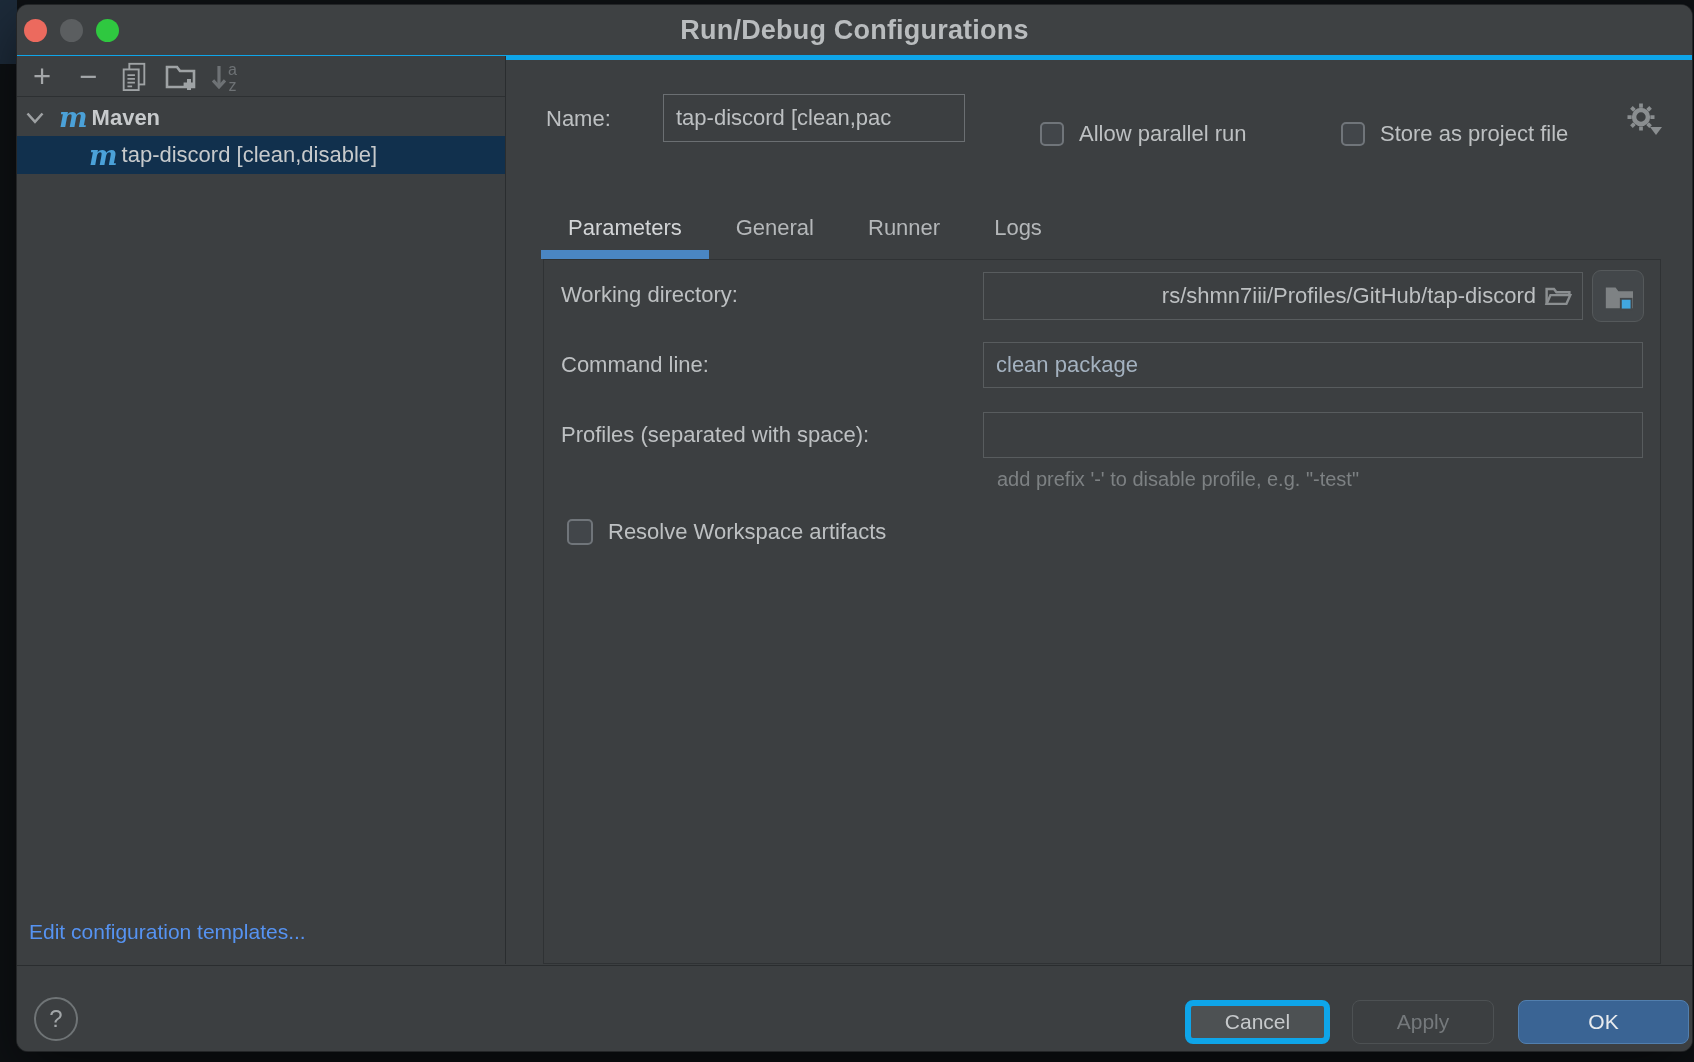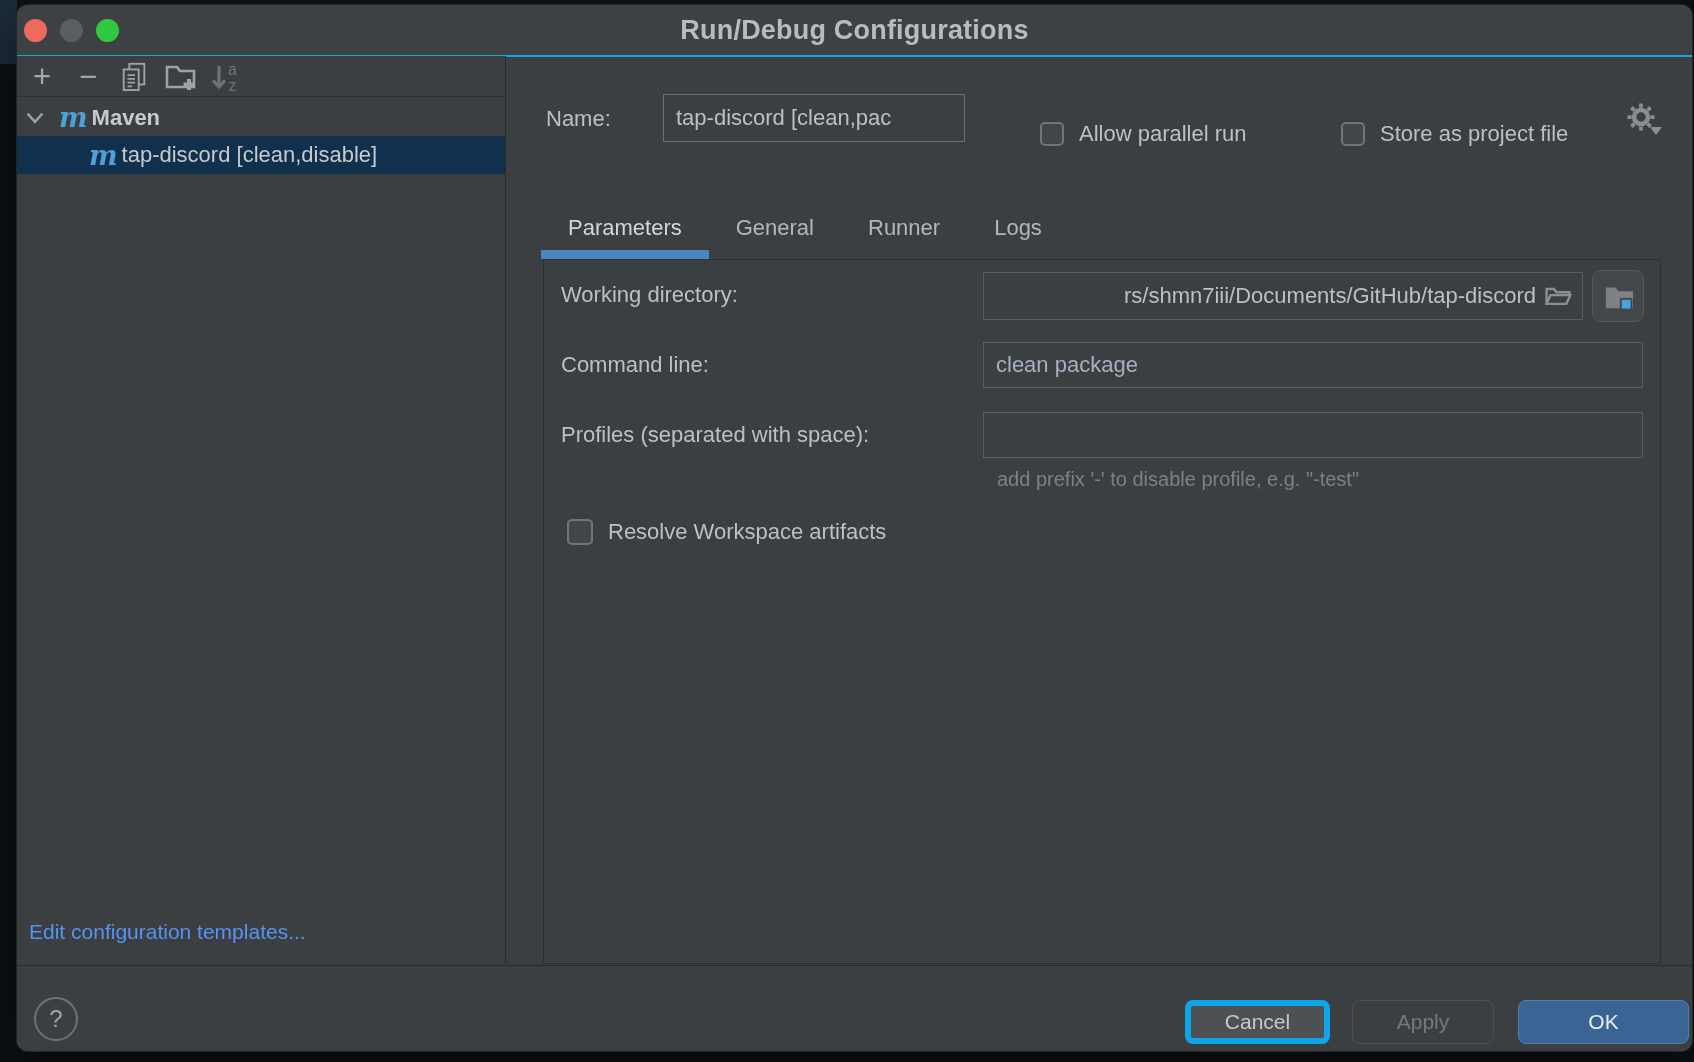--- a/index.html
+++ b/index.html
@@ -5,21 +5,21 @@
   html,body{margin:0;padding:0;background:#0e1114;}
   .stage{position:relative;width:1694px;height:1062px;overflow:hidden;
          font-family:"Liberation Sans",sans-serif;background:#0e1114;}
   .abs{position:absolute;}
   .bg-accent{left:0;top:0;width:17px;height:64px;background:#1d2b3a;}
 
   .window{left:17px;top:5px;width:1675px;height:1046px;background:#3c3f41;
           border-radius:11px;overflow:hidden;box-shadow:0 0 0 1px #232527,0 20px 60px rgba(0,0,0,.55);}
 
   
-  .titlebar{left:0;top:0;width:100%;height:50px;background:#3e4143;border-bottom:2px solid #0ea5e9;}
+  .titlebar{left:0;top:0;width:100%;height:50px;background:#3e4143;border-bottom:5px solid #0ea5e9;}
   .tl{width:23px;height:23px;border-radius:50%;top:14px;}
   .title{left:0;top:0;width:100%;height:50px;display:flex;align-items:center;justify-content:center;
          color:#b9bcbe;font-size:27px;font-weight:bold;letter-spacing:.2px;}
 
   
   .sidebar{left:0;top:51px;width:488px;height:908px;border-right:1px solid #2a2d2f;background:#3c3f41;}
   .side-toolbar{left:0;top:0;width:100%;height:41px;border-bottom:1px solid #2d3032;
                 display:flex;align-items:center;padding-left:2px;box-sizing:border-box;}
   .tb-btn{width:46px;height:36px;display:flex;align-items:center;justify-content:center;}
   .glyph{color:#a4a7a9;font-size:31px;line-height:1;font-weight:400;}
@@ -184,21 +184,21 @@
         <div class="tab selected">Parameters</div>
         <div class="tab">General</div>
         <div class="tab">Runner</div>
         <div class="tab">Logs</div>
       </div>
 
       <div class="abs groupbox"></div>
 
       <div class="abs lbl wd-lbl">Working directory:</div>
       <div class="abs wd-field">
-        <span class="wd-text">rs/shmn7iii/Documents/GitHub/tap-discord</span>
+        <span class="wd-text">rs/shmn7iii/Profiles/GitHub/tap-discord</span>
         <svg class="wd-folder" viewBox="0 0 16 16">
           <path d="M1.5 12.5 v-8.5 h4.2 l1.4 1.8 h7.4 v2" fill="none" stroke="#8b8f91" stroke-width="1.4"></path>
           <path d="M1.5 12.5 l2.2-5 h11.3 l-2.2 5 z" fill="none" stroke="#8b8f91" stroke-width="1.4"></path>
         </svg>
       </div>
       <div class="abs browse-btn">
         <svg width="30" height="30" viewBox="0 0 16 16">
           <path d="M1.5 3.5 h5.2 l1.5 2 h7.8 v9 h-14.5 z" fill="#7e8284"></path>
           <rect x="9.5" y="9.5" width="5.7" height="5.7" fill="#41a7e0" stroke="#43474a" stroke-width="1"></rect>
         </svg>

